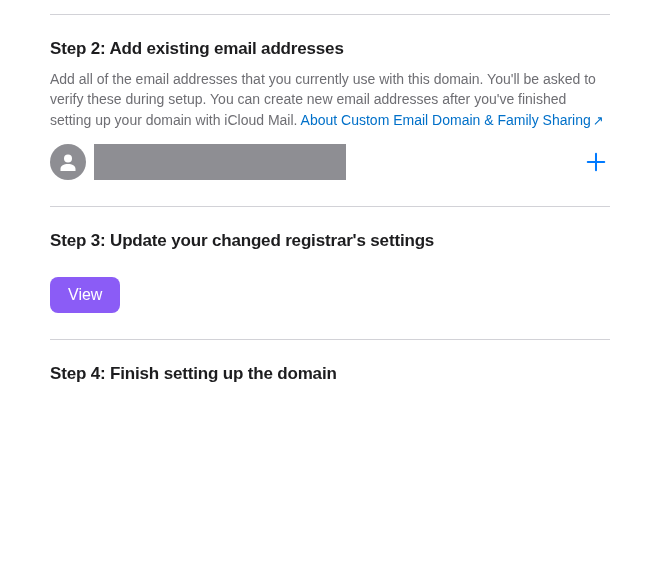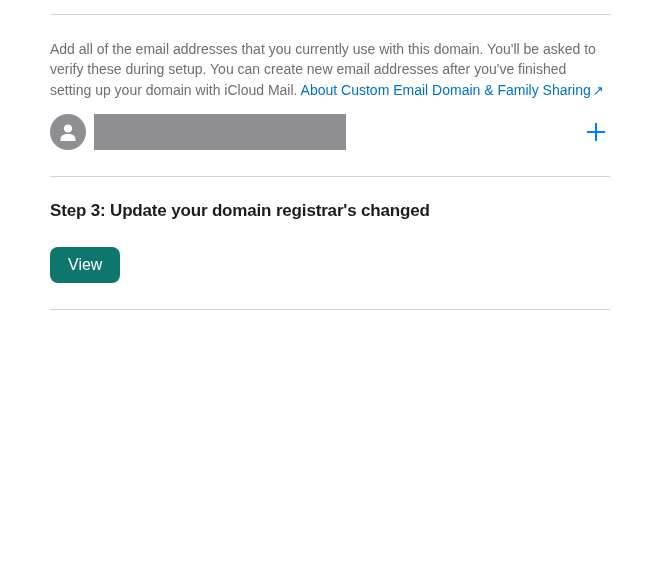--- a/index.html
+++ b/index.html
@@ -92,37 +92,38 @@
       padding: 0 18px;
       border: none;
       border-radius: 8px;
       font-size: 16px;
       font-weight: 400;
       cursor: pointer;
       font-family: inherit;
       margin-top: 16px;
     }
     .btn-primary {
-      background: #0f766e;
+      background: #8b5cf6;
       color: #fff;
     }
     .btn-disabled {
       background: #a7caf3;
       color: #fff;
       cursor: default;
     }
   </style>
 </head>
 <body>
 
 <div class="container">
   <div class="top-gap"></div>
   <hr class="divider">
 
   <div class="step">
+    <h2 class="step-title">Step 2: Add existing email addresses</h2>
     <p class="step-desc">
       <span>Add all of the email addresses that you currently use with this domain. You'll be asked to verify these during setup. You can create new email addresses after you've finished setting up your domain with iCloud Mail. </span><a class="link"><span>About Custom Email Domain &amp; Family Sharing</span><span class="external-arrow">↗</span></a>
     </p>
     <div class="email-row">
       <div class="avatar">
         <svg width="24" height="24" viewBox="0 0 24 24">
           <circle cx="12" cy="8.5" r="4"></circle>
           <path d="M12 14c-4.2 0-7.5 2.1-7.5 4.7V21h15v-2.3c0-2.6-3.3-4.7-7.5-4.7z"></path>
         </svg>
       </div>
@@ -133,21 +134,22 @@
           <line x1="12" y1="3" x2="12" y2="21"></line>
           <line x1="3" y1="12" x2="21" y2="12"></line>
         </svg>
       </div>
     </div>
   </div>
 
   <hr class="divider">
 
   <div class="step">
-    <h2 class="step-title">Step 3: Update your domain registrar's changed</h2>
+    <h2 class="step-title">Step 3: Update your changed registrar's settings</h2>
     <button class="btn btn-primary">View</button>
   </div>
 
   <hr class="divider">
 
   <div class="step">
+    <h2 class="step-title">Step 4: Finish setting up the domain</h2>
   </div>
 </div>
 
 </body></html>

